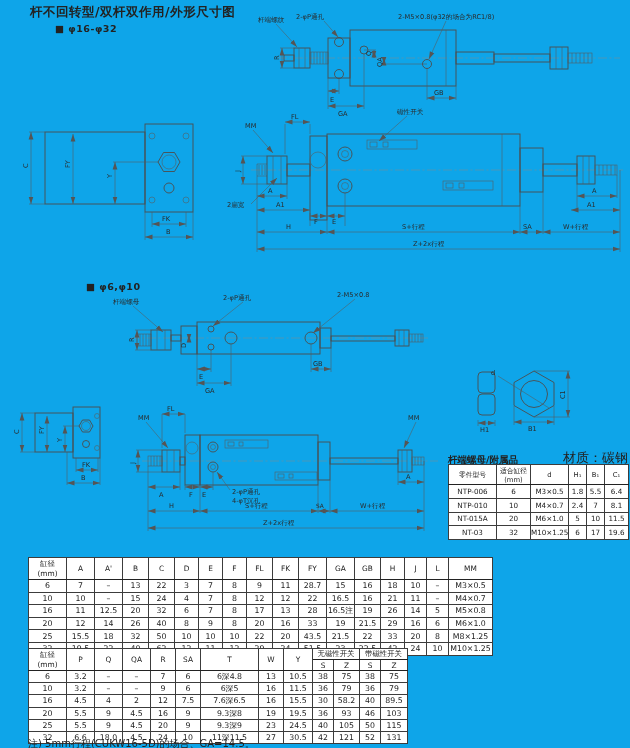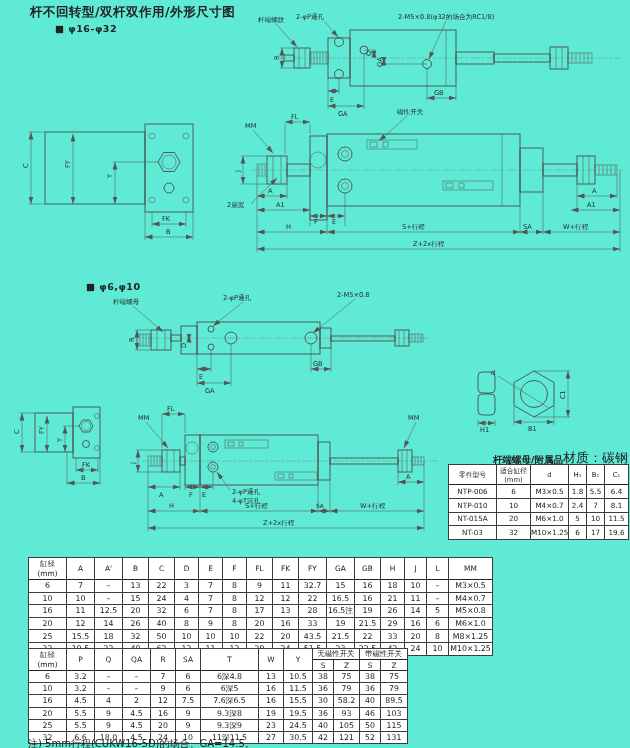--- a/index.html
+++ b/index.html
@@ -1,16 +1,16 @@
 <!DOCTYPE html>
 <html><head>
 <meta charset="utf-8">
 <style>
   html,body{margin:0;padding:0;background:#e8e8e8}
-  .page{position:relative;width:630px;height:748px;background:#5eead4;overflow:hidden;
+  .page{position:relative;width:630px;height:748px;background:#0ea5e9;overflow:hidden;
         font-family:"DejaVu Sans","Liberation Sans",sans-serif;color:#222}
   .abs{position:absolute}
   .title{left:30px;top:4px;font-size:12.5px;font-weight:bold;letter-spacing:0.5px}
   .sec{font-size:9.5px;font-weight:bold;letter-spacing:0.5px}
   svg.dwg{position:absolute;overflow:visible}
   .ln{stroke:#4d4d4d;stroke-width:0.9;fill:none}
   .th{stroke:#5a5a5a;stroke-width:0.55;fill:none}
   .dim{stroke:#5a5a5a;stroke-width:0.55;fill:none}
   .cl{stroke:#8a8a8a;stroke-width:0.5;stroke-dasharray:9 2.5 2 2.5;fill:none}
   svg.dwg text{font-size:6.6px;fill:#2a2a2a;stroke:none}
@@ -20,21 +20,21 @@
   thead th{border-bottom:1.2px solid #222}
   .t1{left:28px;top:557px;width:464px;font-size:7.8px}
   .t1 th{height:21px;font-size:7.4px}
   .t1 td{height:11.6px}
   .t2{left:28px;top:648px;width:380px;font-size:7.8px}
   .t2 th{height:10px;font-size:7.4px}
   .t2 td{height:11.2px}
   .acc{left:448px;top:464px;width:180px;font-size:7.2px}
   .acc th{height:19px;font-size:6.8px}
   .acc td{height:12.8px}
-  .acc-head{left:448px;top:449px;width:180px;display:flex;justify-content:flex-end;align-items:flex-end}
+  .acc-head{left:448px;top:449px;width:180px;display:flex;justify-content:space-between;align-items:flex-end}
   .acc-title{font-size:9.5px;font-weight:bold}
   .acc-mat{font-size:13px}
   .note{left:28px;top:737px;font-size:10px}
 </style>
 </head>
 <body>
 
 <div class="page">
 
   <svg width="0" height="0" style="position:absolute" aria-hidden="true">
@@ -507,21 +507,21 @@
           <td>6</td>
           <td>7</td>
           <td>–</td>
           <td>13</td>
           <td>22</td>
           <td>3</td>
           <td>7</td>
           <td>8</td>
           <td>9</td>
           <td>11</td>
-          <td>32.7</td>
+          <td>28.7</td>
           <td>15</td>
           <td>16</td>
           <td>18</td>
           <td>10</td>
           <td>–</td>
           <td>M3×0.5</td>
         </tr>
         <tr>
           <td>10</td>
           <td>10</td>

